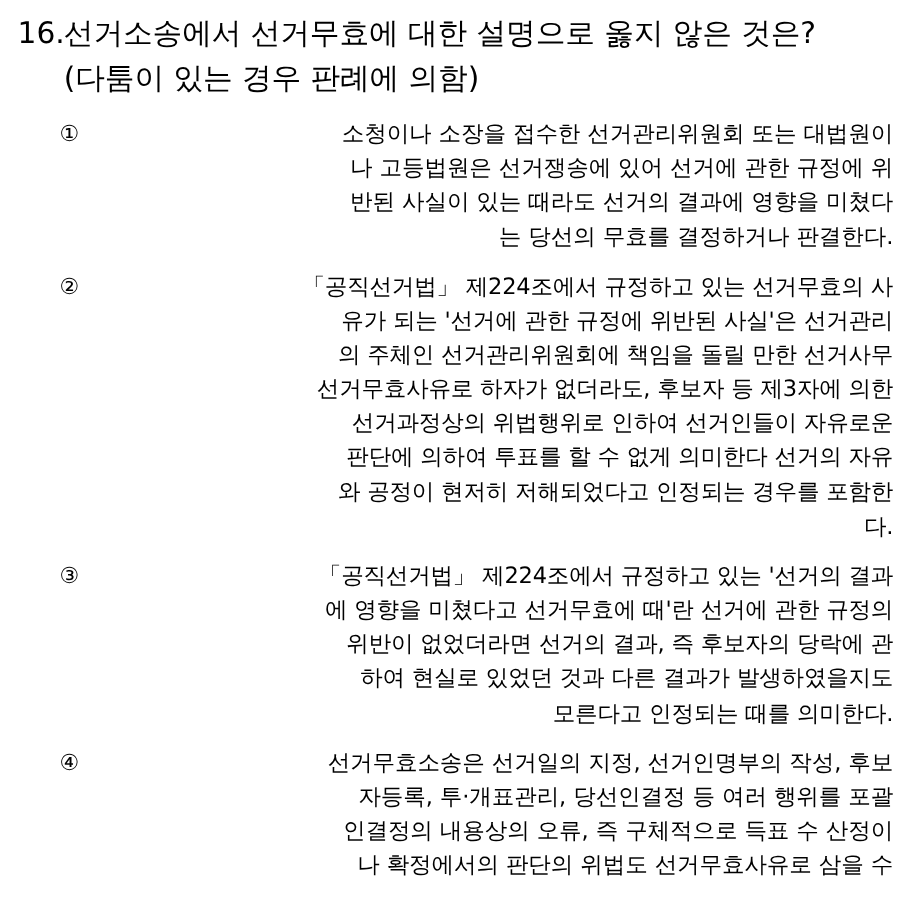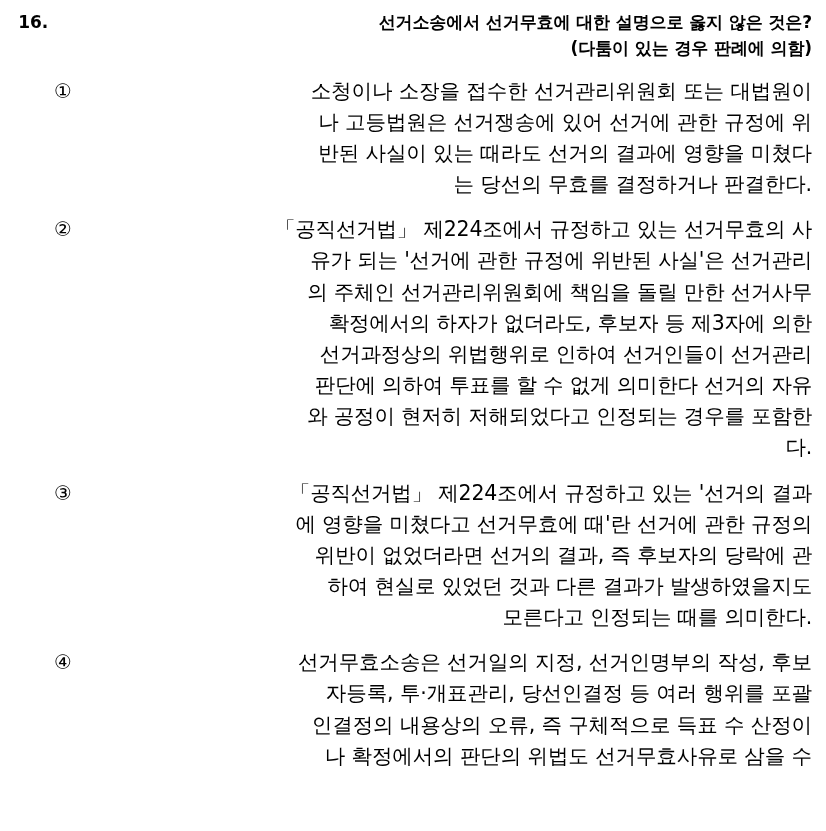--- a/index.html
+++ b/index.html
@@ -21,39 +21,37 @@
     padding: 0;
     box-sizing: border-box;
   }
   .question {
     position: relative;
     padding: 10px 14px 0 16px;
   }
   .q-head {
     display: flex;
     align-items: flex-start;
-    font-size: 17px;
+    font-size: 27px;
     line-height: 1.52;
     letter-spacing: -0.1px;
-    font-weight: bold;
   }
   .q-number {
     flex: 0 0 auto;
     width: 42px;
     text-align: right;
     padding-right: 10px;
     box-sizing: border-box;
   }
   .q-stem {
     flex: 1 1 auto;
   }
   .q-stem .stem-line {
     display: block;
     white-space: nowrap;
-    text-align: right;
   }
   .choices {
     margin-top: 14px;
   }
   .choice {
     display: flex;
     align-items: flex-start;
     font-size: 20.5px;
     line-height: 1.52;
     letter-spacing: -0.1px;
@@ -103,22 +101,22 @@
           <span class="line">는 당선의 무효를 결정하거나 판결한다.</span>
         </span>
       </div>
 
       <div class="choice tight">
         <span class="choice-marker">②</span>
         <span class="choice-text">
           <span class="line">「공직선거법」 제224조에서 규정하고 있는 선거무효의 사</span>
           <span class="line">유가 되는 '선거에 관한 규정에 위반된 사실'은 선거관리</span>
           <span class="line">의 주체인 선거관리위원회에 책임을 돌릴 만한 선거사무</span>
-          <span class="line">확정에서의 하자가 없더라도, 후보자 등 제3자에 의한</span>
-          <span class="line">선거과정상의 위법행위로 인하여 선거인들이 선거관리</span>
+          <span class="line">선거무효사유로 하자가 없더라도, 후보자 등 제3자에 의한</span>
+          <span class="line">선거과정상의 위법행위로 인하여 선거인들이 자유로운</span>
           <span class="line">판단에 의하여 투표를 할 수 없게 의미한다 선거의 자유</span>
           <span class="line">와 공정이 현저히 저해되었다고 인정되는 경우를 포함한</span>
           <span class="line">다.</span>
         </span>
       </div>
 
       <div class="choice tight">
         <span class="choice-marker">③</span>
         <span class="choice-text">
           <span class="line">「공직선거법」 제224조에서 규정하고 있는 '선거의 결과</span>

